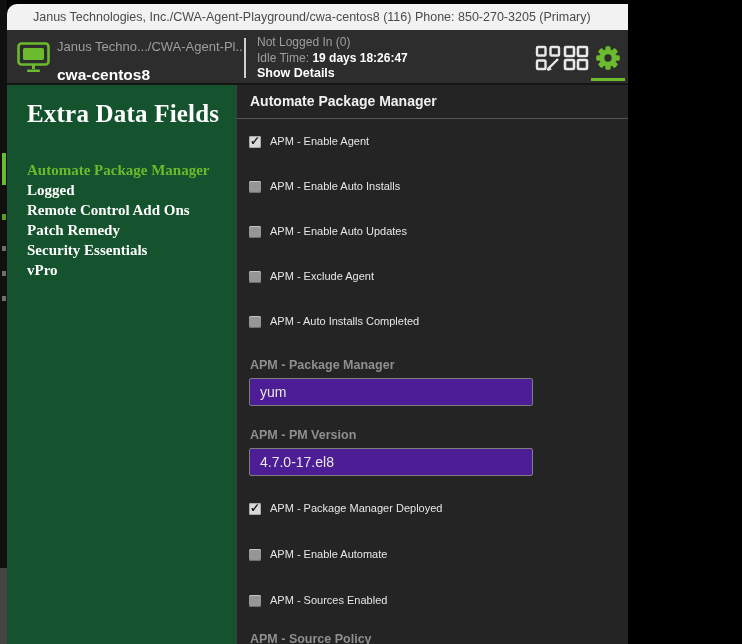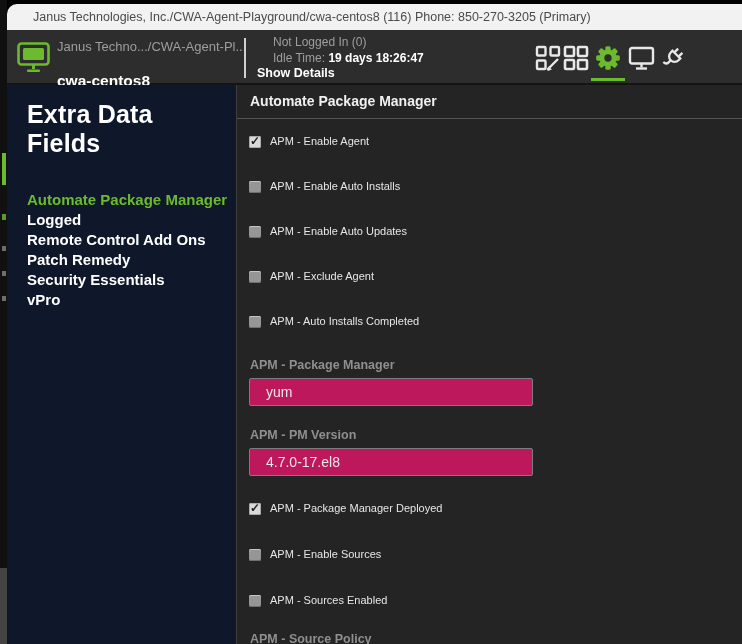--- a/index.html
+++ b/index.html
@@ -1,54 +1,54 @@
 <!DOCTYPE html>
 <html><head>
 <meta charset="utf-8">
 <style>
   * { margin:0; padding:0; box-sizing:border-box; }
   html,body { background:#000; }
   body { font-family:"Liberation Sans", sans-serif; }
-  .app { position:relative; width:742px; height:644px; background:#000; overflow:hidden; }
+  .app { position:relative; width:628px; height:644px; background:#000; overflow:hidden; }
 
   
   .edge-strip { position:absolute; left:0; top:0; width:7px; height:644px; background:#101010; }
   .edge-mark { position:absolute; left:2px; width:4px; }
   .edge-green-bar { top:153px; height:32px; background:#6cba2d; }
   .edge-green-dot { top:214px; height:6px; background:#5a9c28; }
   .edge-gray-dot  { background:#6e6e6e; height:5px; }
   .edge-bottom-seg { position:absolute; left:0; top:568px; width:7px; height:76px; background:#444; }
 
   
   .titlebar { position:absolute; left:7px; top:4px; width:735px; height:26px; background:#f2f2f2;
               border-top-left-radius:10px; color:#4b4b4b; font-size:12.5px; line-height:26px;
               padding-left:26px; white-space:nowrap; overflow:hidden; }
 
   
   .toolbar { position:absolute; left:7px; top:30px; width:735px; height:55px; background:#2d2d2d;
              border-bottom:2px solid #141414; }
   .agent-monitor { position:absolute; left:10px; top:12px; }
   .agent-text { position:absolute; left:50px; top:9px; }
   .agent-breadcrumb { color:#9e9e9e; font-size:13px; }
-  .agent-name { color:#fff; font-size:15.5px; font-weight:bold; margin-top:18px; }
+  .agent-name { color:#fff; font-size:15.5px; font-weight:bold; margin-top:12px; }
   .tb-divider { position:absolute; left:237px; top:8px; width:2px; height:40px; background:#cfcfcf; }
   .session { position:absolute; left:250px; top:5px; font-size:12px; line-height:15.5px; }
-  .session .muted { color:#9e9e9e;margin-left:16px; }
+  .session .muted { color:#9e9e9e; }
   .session .strong { color:#fff; font-weight:bold; }
   .show-details { color:#fff; font-weight:bold; font-size:12.5px; cursor:pointer; }
 
   .tb-icons { position:absolute; right:0; top:0; height:53px; }
   .tb-icon { position:absolute; top:14px; width:28px; height:28px; display:flex; align-items:center;
              justify-content:center; cursor:pointer; }
   .tb-icon.active::after { content:""; position:absolute; left:-3px; right:-3px; bottom:-9px;
              height:3px; background:#6cba2d; }
 
   
   .content { position:absolute; left:7px; top:85px; width:735px; height:559px; display:flex; }
-  .sidebar { width:229px; height:100%; background:#0f172a; padding:15px 16px 0 20px; }
+  .sidebar { width:229px; height:100%; background:#14532d; padding:15px 16px 0 20px;font-family:Liberation Serif, serif; }
   .sidebar-title { color:#fff; font-size:25px; font-weight:bold; letter-spacing:0.2px; }
   .side-list { list-style:none; margin-top:32px; }
   .side-list li { font-size:15px; font-weight:bold; color:#fff; line-height:20px; cursor:pointer;
                   white-space:nowrap; }
   .side-list li.selected { color:#6cba2d; }
 
   .main { position:relative; flex:1; height:100%; background:#242424; border-left:1px solid #3f3f3f;
           overflow:hidden; }
   .main-header { position:absolute; left:0; top:0; right:0; height:34px; border-bottom:1px solid #555;
                  color:#f0f0f0; font-size:14px; font-weight:bold; line-height:32px; padding-left:13px; }
@@ -56,23 +56,23 @@
   .cb-row { position:absolute; left:0; height:16px; display:flex; align-items:center; }
   .cb { position:absolute; left:12px; width:12px; height:12px; border-radius:2px; background:#969696;
         box-shadow:inset 0 1px 0 #c4c4c4, inset 0 -1px 0 #6f6f6f; cursor:pointer; }
   .cb.checked { background:#d9d9d9; box-shadow:inset 0 0 0 1px #aaa; }
   .cb.checked::after { content:"\2713"; position:absolute; left:1px; top:-2px; color:#1d1d1d;
         font-size:12px; font-weight:bold; }
   .cb-label { position:absolute; left:33px; top:1px; color:#e6e6e6; font-size:11px; white-space:nowrap; }
 
   .field-label { position:absolute; left:13px; color:#8f8f8f; font-size:12.5px; font-weight:bold;
         white-space:nowrap; }
-  .field-input { position:absolute; left:12px; width:284px; height:28px; background:#be185d;
+  .field-input { position:absolute; left:12px; width:284px; height:28px; background:#4c1d95;
         border:1px solid #7d7d7d; border-radius:2px; color:#e8e8e8; font-size:14px;
-        font-family:"Liberation Sans", sans-serif; padding:0 16px; outline:none; }
+        font-family:"Liberation Sans", sans-serif; padding:0 10px; outline:none; }
 
   svg { display:block; }
 </style>
 </head>
 <body>
 
 <div class="app">
 
   <div class="edge-strip">
     <div class="edge-mark edge-green-bar"></div>
@@ -204,21 +204,21 @@
 
       <div class="field-label" style="top:343px;">APM - PM Version</div>
       <input class="field-input" style="top: 363px;" value="4.7.0-17.el8">
 
       <div class="cb-row" style="top:416px;">
         <span class="cb checked"></span>
         <span class="cb-label">APM - Package Manager Deployed</span>
       </div>
       <div class="cb-row" style="top:462px;">
         <span class="cb"></span>
-        <span class="cb-label">APM - Enable Sources</span>
+        <span class="cb-label">APM - Enable Automate</span>
       </div>
       <div class="cb-row" style="top:508px;">
         <span class="cb"></span>
         <span class="cb-label">APM - Sources Enabled</span>
       </div>
 
       <div class="field-label" style="top:547px;">APM - Source Policy</div>
     </div>
   </div>
 </div>

